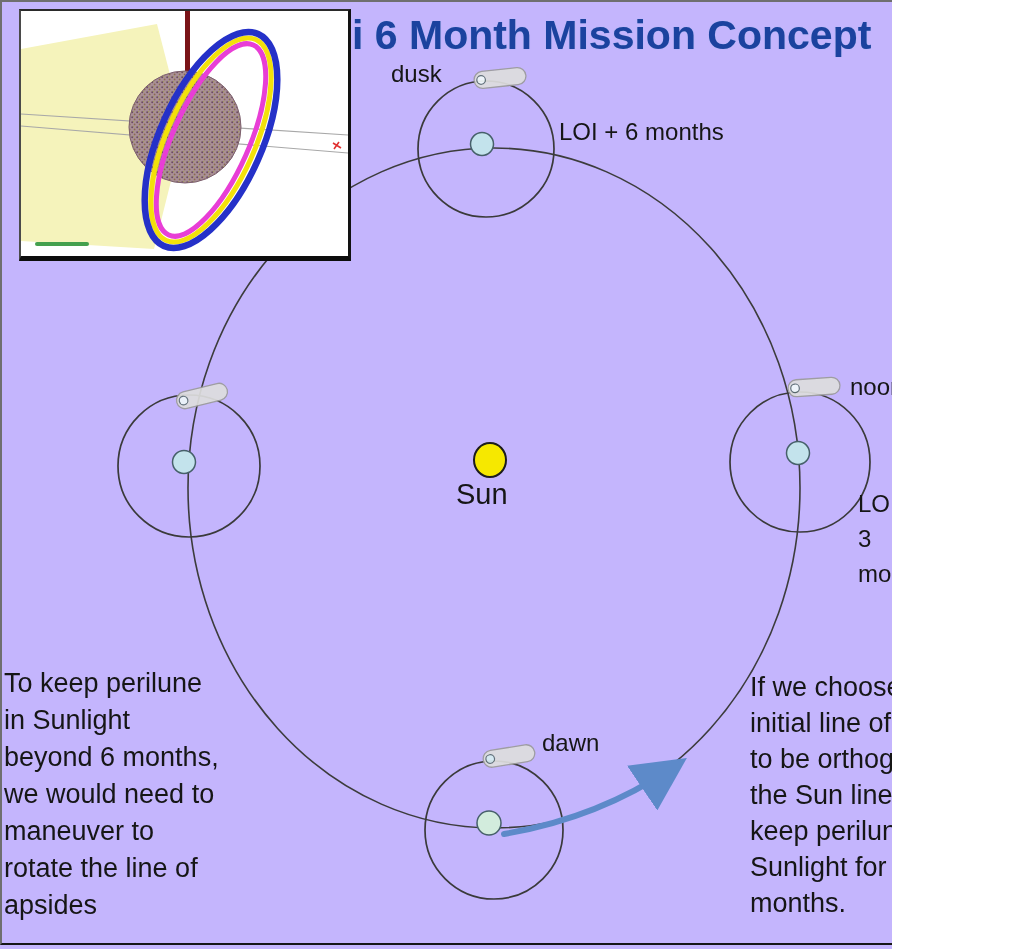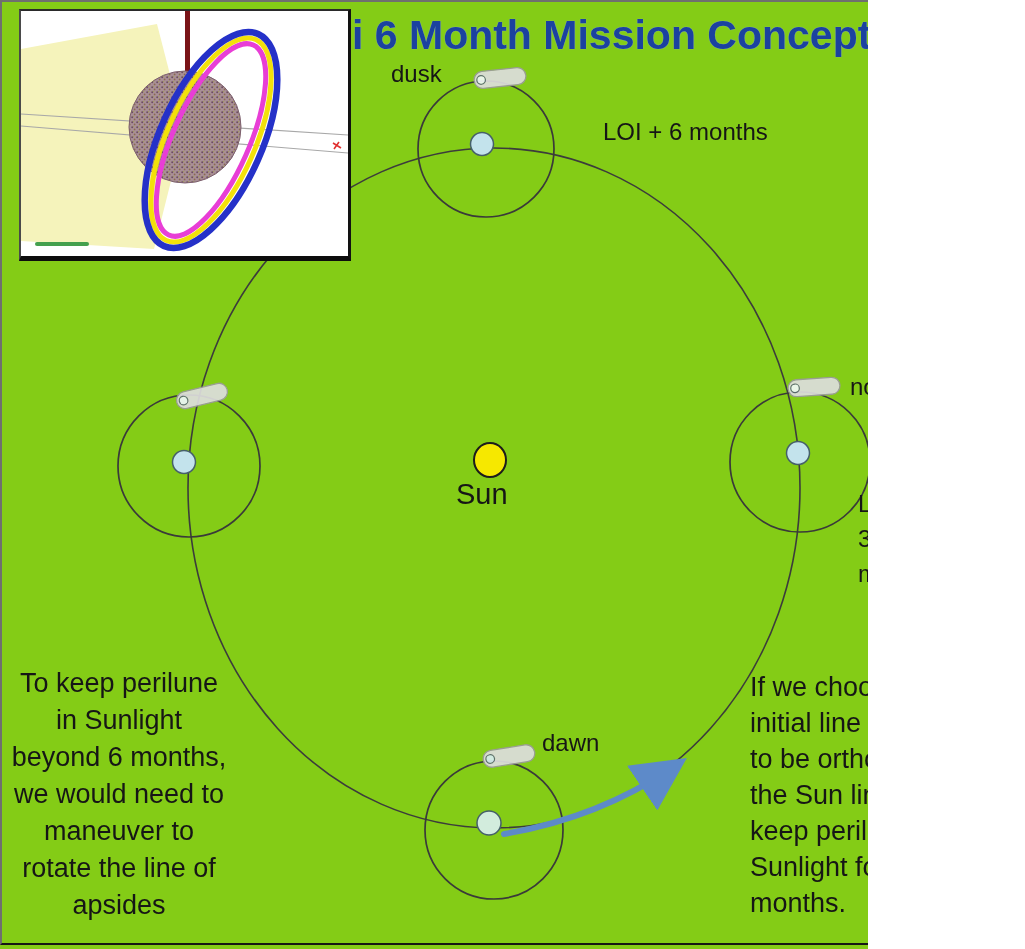--- a/index.html
+++ b/index.html
@@ -1,18 +1,18 @@
 <!DOCTYPE html>
 <html><head>
 <meta charset="utf-8">
 <style>
   html,body { margin:0; padding:0; background:#fff; }
   .page {
-    position:relative; width:868px; height:949px; background:#84cc16;
-    font-family:"Liberation Sans", sans-serif; color:#161616; overflow:hidden;
+    position:relative; width:868px; height:949px; background:#c4b5fd;
+    font-family:"Liberation Sans", sans-serif; color:#161616; overflow:hidden;padding-left:24px;
   }
   .frame {
     position:absolute; left:0; top:0; width:1017px; height:941px;
     border-top:2px solid #6f6f6f; border-left:2px solid #6f6f6f;
     border-right:2px solid #222; border-bottom:2px solid #161616;
     pointer-events:none; z-index:6;
   }
   svg.diagram { position:absolute; left:0; top:0; z-index:1; }
   .inset {
     position:absolute; left:19px; top:9px; width:327px; height:245px;
@@ -22,28 +22,28 @@
   }
   .inset svg { display:block; }
   .title {
     position:absolute; left:352px; top:12px; margin:0; z-index:4;
     font-size:41px; font-weight:bold; color:#1b429f; white-space:nowrap;
     text-shadow:0 0 1px #9db4e0;
   }
   .lbl { position:absolute; z-index:4; font-size:24px; line-height:34px; white-space:pre-line; }
   .note { position:absolute; z-index:4; font-size:27px; white-space:pre-line; }
   #lbl-dusk    { left:391px; top:57px;  }
-  #lbl-loi6    { left:559px; top:115px;margin-left:44px; }
+  #lbl-loi6    { left:559px; top:115px; }
   #lbl-noon    { left:850px; top:370px; }
   #lbl-loi3    { left:858px; top:486px; line-height:35px; }
   #lbl-dawn    { left:542px; top:726px; }
   #lbl-loifull { left:338px; top:899px; font-size:30px; }
   #lbl-sun     { left:456px; top:477px; width:68px; text-align:left; font-size:29px; }
   #note-center { left:322px; top:266px; width:420px; line-height:34px; }
-  #note-left   { left:4px;   top:665px; width:230px; line-height:37px; text-align:center; }
+  #note-left   { left:4px;   top:665px; width:230px; line-height:37px; text-align:left; }
   #note-right  { left:750px; top:669px; width:292px; line-height:36px; text-align:left; }
 </style>
 </head>
 <body>
 
 <div class="page">
 
   <svg class="diagram" width="1025" height="949" viewBox="0 0 1025 949">
     <defs>
       <marker id="ah" markerWidth="9" markerHeight="9" refX="6" refY="4.5" orient="auto">

